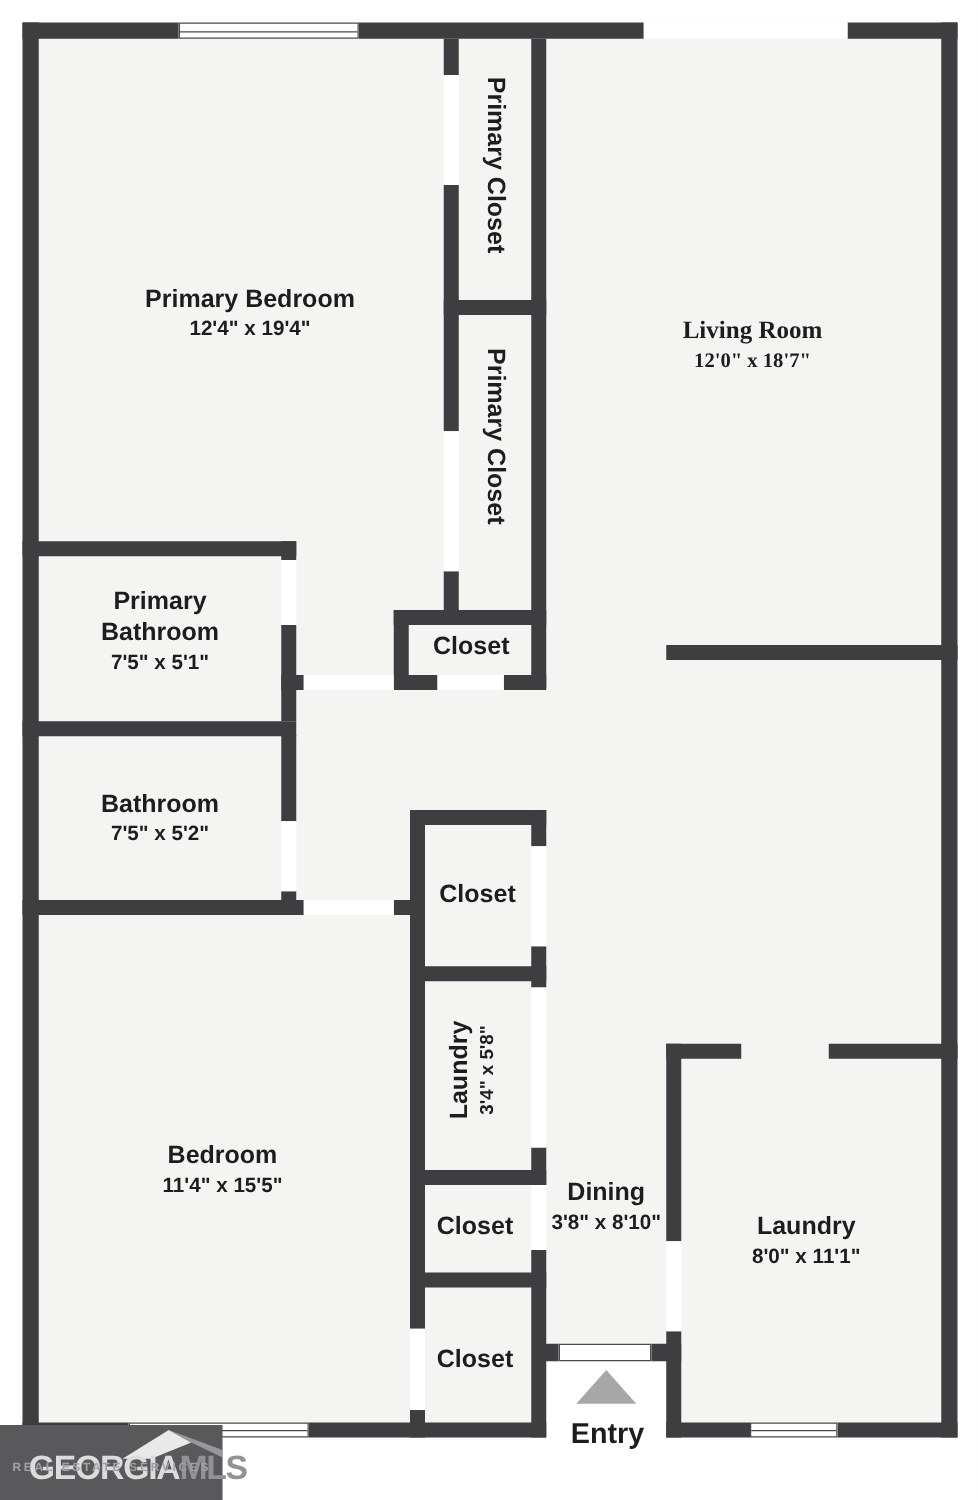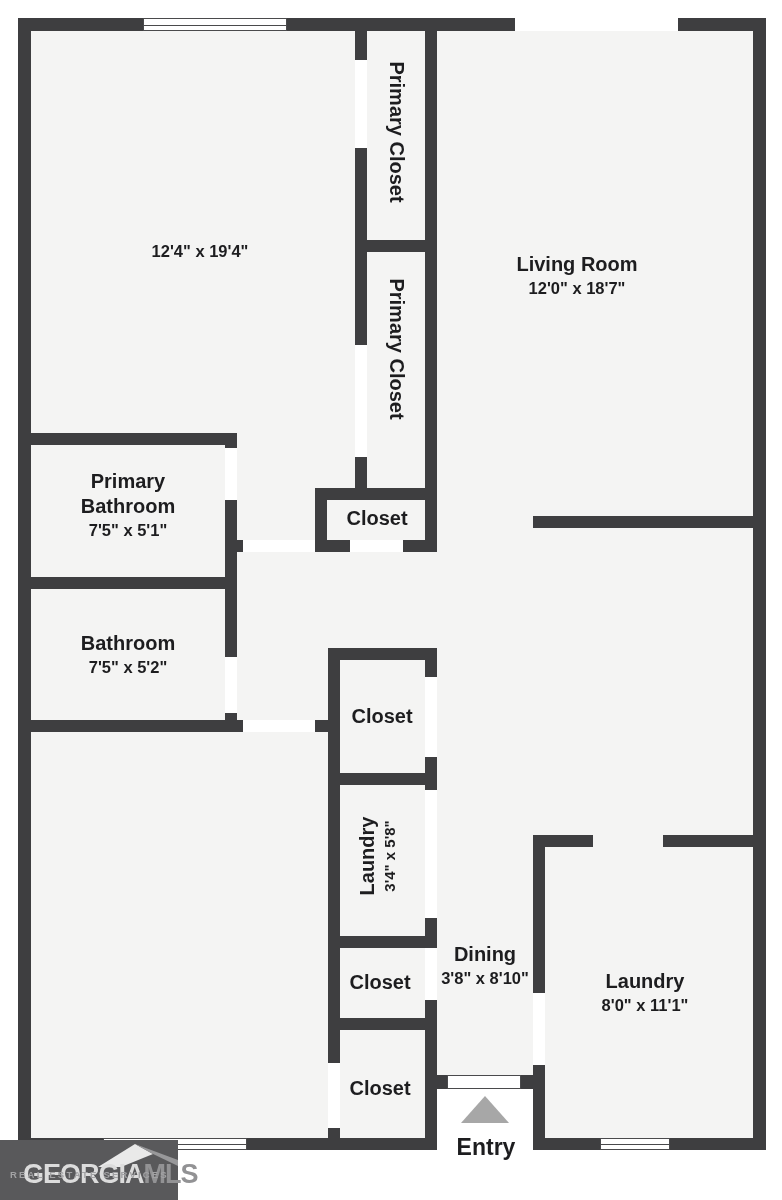--- a/index.html
+++ b/index.html
@@ -114,26 +114,27 @@
         <div class="wline"></div>
       </div>
       <div class="window" style="left: 103px; top: 1138px; width: 144px; height: 12px;">
         <div class="wline"></div>
       </div>
       <div class="window" style="left: 600px; top: 1138px; width: 70px; height: 12px;">
         <div class="wline"></div>
       </div>
       <div class="window" style="left: 447px; top: 1075px; width: 74px; height: 14px;"></div>
       <div class="room-label" style="left: 200px; top: 251px;">
+        <div class="room-name">Primary Bedroom</div>
         <div class="room-dims">12'4" x 19'4"</div>
       </div>
       <div class="room-label rot90" style="left: 396px; top: 132px;">
         <div class="room-name">Primary Closet</div>
       </div>
-      <div class="room-label" style="left: 577px; top: 276px;">
+      <div class="room-label" style="left: 602px; top: 276px; font-family: Liberation Serif, serif;">
         <div class="room-name">Living Room</div>
         <div class="room-dims">12'0" x 18'7"</div>
       </div>
       <div class="room-label rot90" style="left: 396px; top: 349px;">
         <div class="room-name">Primary Closet</div>
       </div>
       <div class="room-label" style="left: 128px; top: 505px;">
         <div class="room-name">Primary</div>
         <div class="room-name">Bathroom</div>
         <div class="room-dims">7'5" x 5'1"</div>
@@ -145,20 +146,24 @@
         <div class="room-name">Bathroom</div>
         <div class="room-dims">7'5" x 5'2"</div>
       </div>
       <div class="room-label" style="left: 382px; top: 716px;">
         <div class="room-name">Closet</div>
       </div>
       <div class="room-label rotm90 laundry" style="left: 378px; top: 856px;">
         <div class="room-name">Laundry</div>
         <div class="room-dims">3'4" x 5'8"</div>
       </div>
+      <div class="room-label" style="left: 178px; top: 936px;">
+        <div class="room-name">Bedroom</div>
+        <div class="room-dims">11'4" x 15'5"</div>
+      </div>
       <div class="room-label" style="left: 485px; top: 966px;">
         <div class="room-name">Dining</div>
         <div class="room-dims">3'8" x 8'10"</div>
       </div>
       <div class="room-label" style="left: 380px; top: 982px;">
         <div class="room-name">Closet</div>
       </div>
       <div class="room-label" style="left: 380px; top: 1088px;">
         <div class="room-name">Closet</div>
       </div>

